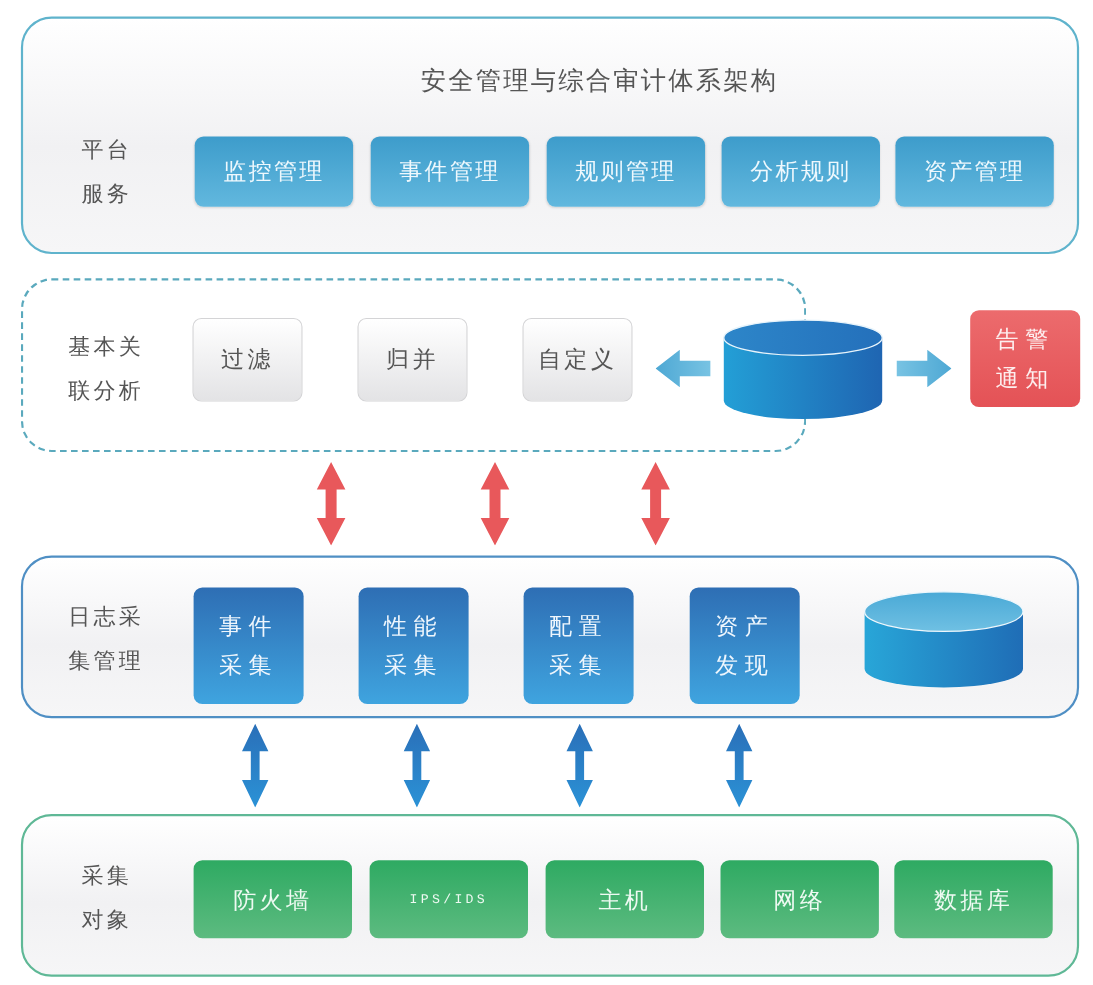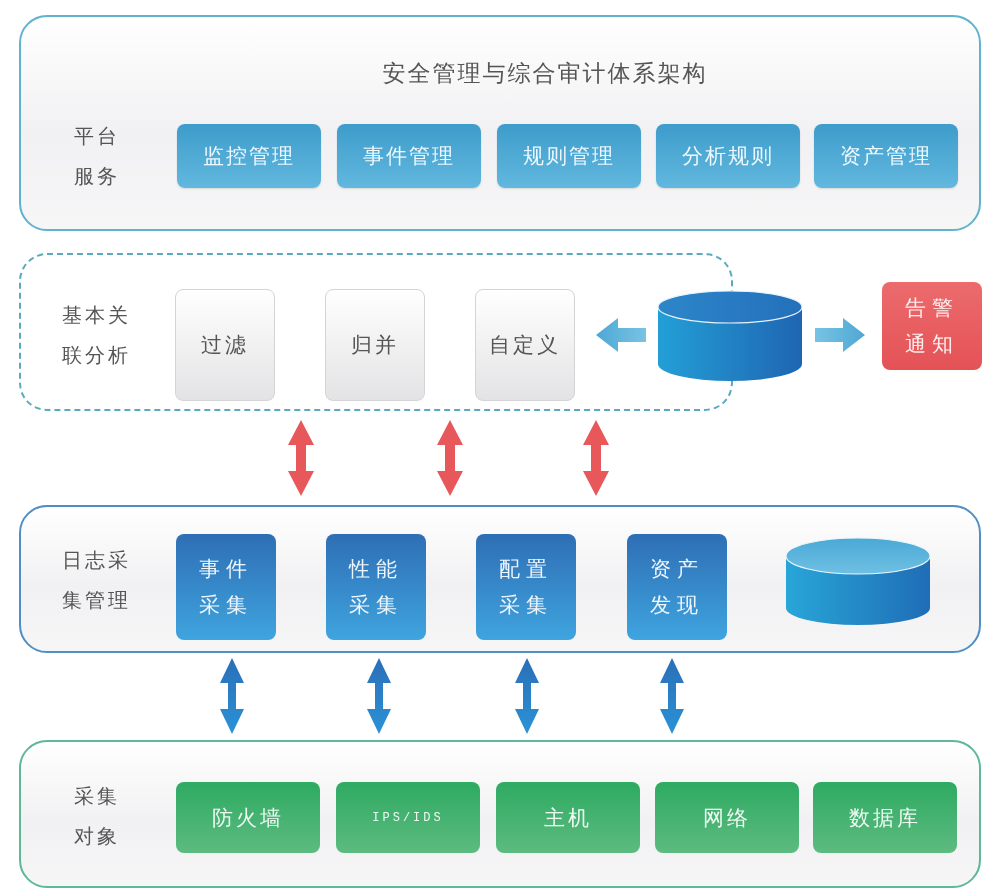--- a/index.html
+++ b/index.html
@@ -12,21 +12,21 @@
   .layer-collect { left: 19px; top: 505px; width: 962px; height: 148px; border: 2px solid #4f8fc4; }
   .layer-target { left: 19px; top: 740px; width: 962px; height: 148px; border: 2px solid #5fb896; }
 
   .title { position: absolute; left: 0; top: 58px; width: 1090px; text-align: center; font-size: 23px; color: #555; letter-spacing: 2px; }
 
   .side-label { position: absolute; font-size: 20px; color: #555; line-height: 40px; letter-spacing: 3px; }
   .side-label span { display: block; }
 
   .box { position: absolute; display: flex; align-items: center; justify-content: center; text-align: right; border-radius: 8px; }
   .box-platform { top: 124px; width: 144px; height: 64px; background: linear-gradient(#3d9ccb, #62b8de); color: #eef8fd; font-size: 21px; letter-spacing: 2px; box-shadow: 0 1px 2px rgba(0,0,0,0.12); }
-  .box-grey { top: 289px; width: 100px; height: 112px; background: linear-gradient(#ffffff, #e3e3e5); border: 1px solid #d4d4d6; color: #555; font-size: 21px; letter-spacing: 3px; }
+  .box-grey { top: 289px; width: 100px; height: 76px; background: linear-gradient(#ffffff, #e3e3e5); border: 1px solid #d4d4d6; color: #555; font-size: 21px; letter-spacing: 3px; }
   .box-alert { left: 882px; top: 282px; width: 100px; height: 88px; background: linear-gradient(#ec6b6d, #e45256); color: #fdeeee; font-size: 21px; line-height: 36px; letter-spacing: 6px; flex-direction: column; }
   .box-collect { top: 534px; width: 100px; height: 106px; background: linear-gradient(#2e6eb4, #3fa4df); color: #eef6fd; font-size: 21px; line-height: 36px; letter-spacing: 6px; flex-direction: column; }
   .box-target { top: 782px; width: 144px; height: 71px; background: linear-gradient(#2eaa62, #5dbb80); color: #eefaf2; font-size: 21px; letter-spacing: 3px; }
   .box-target.mono { font-family: Liberation Mono, monospace; font-size: 12px; letter-spacing: 3px; }
 
   .cyl { position: absolute; }
   .cyl-label { position: absolute; left: 0; width: 100%; text-align: center; color: #f2f9fd; font-size: 21px; letter-spacing: 1px; }
 
   .arrow { position: absolute; }
 </style>

